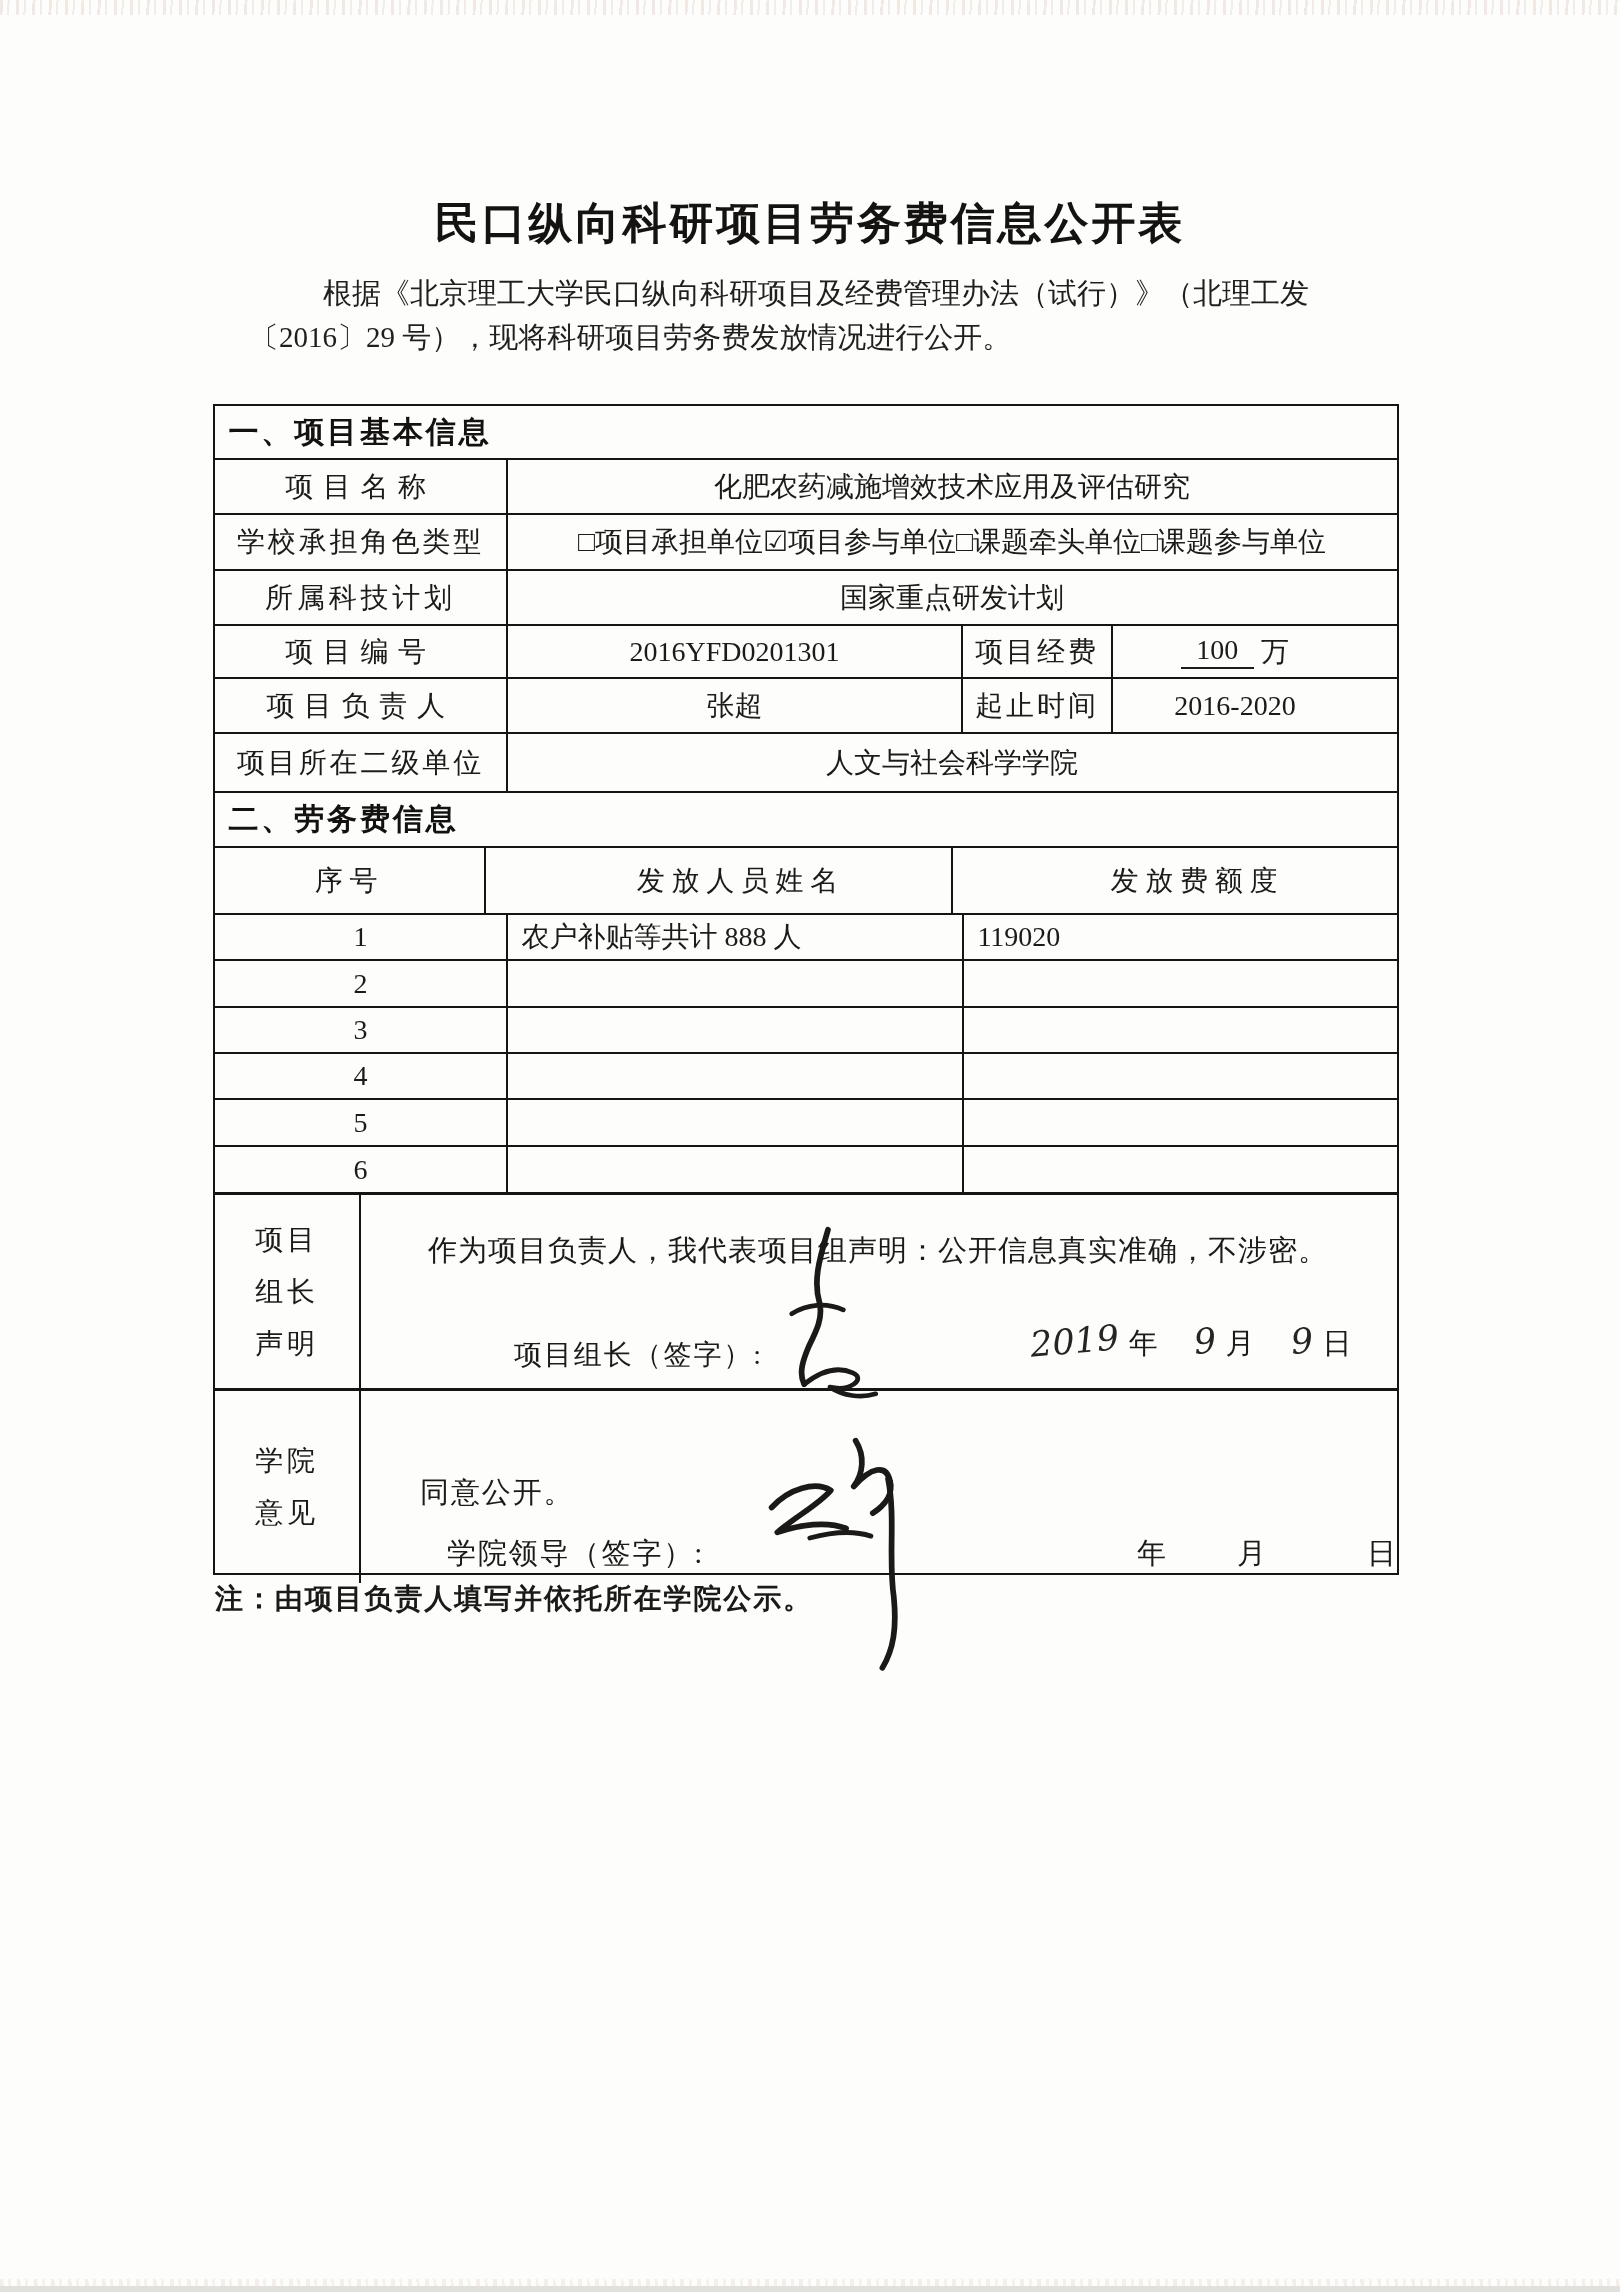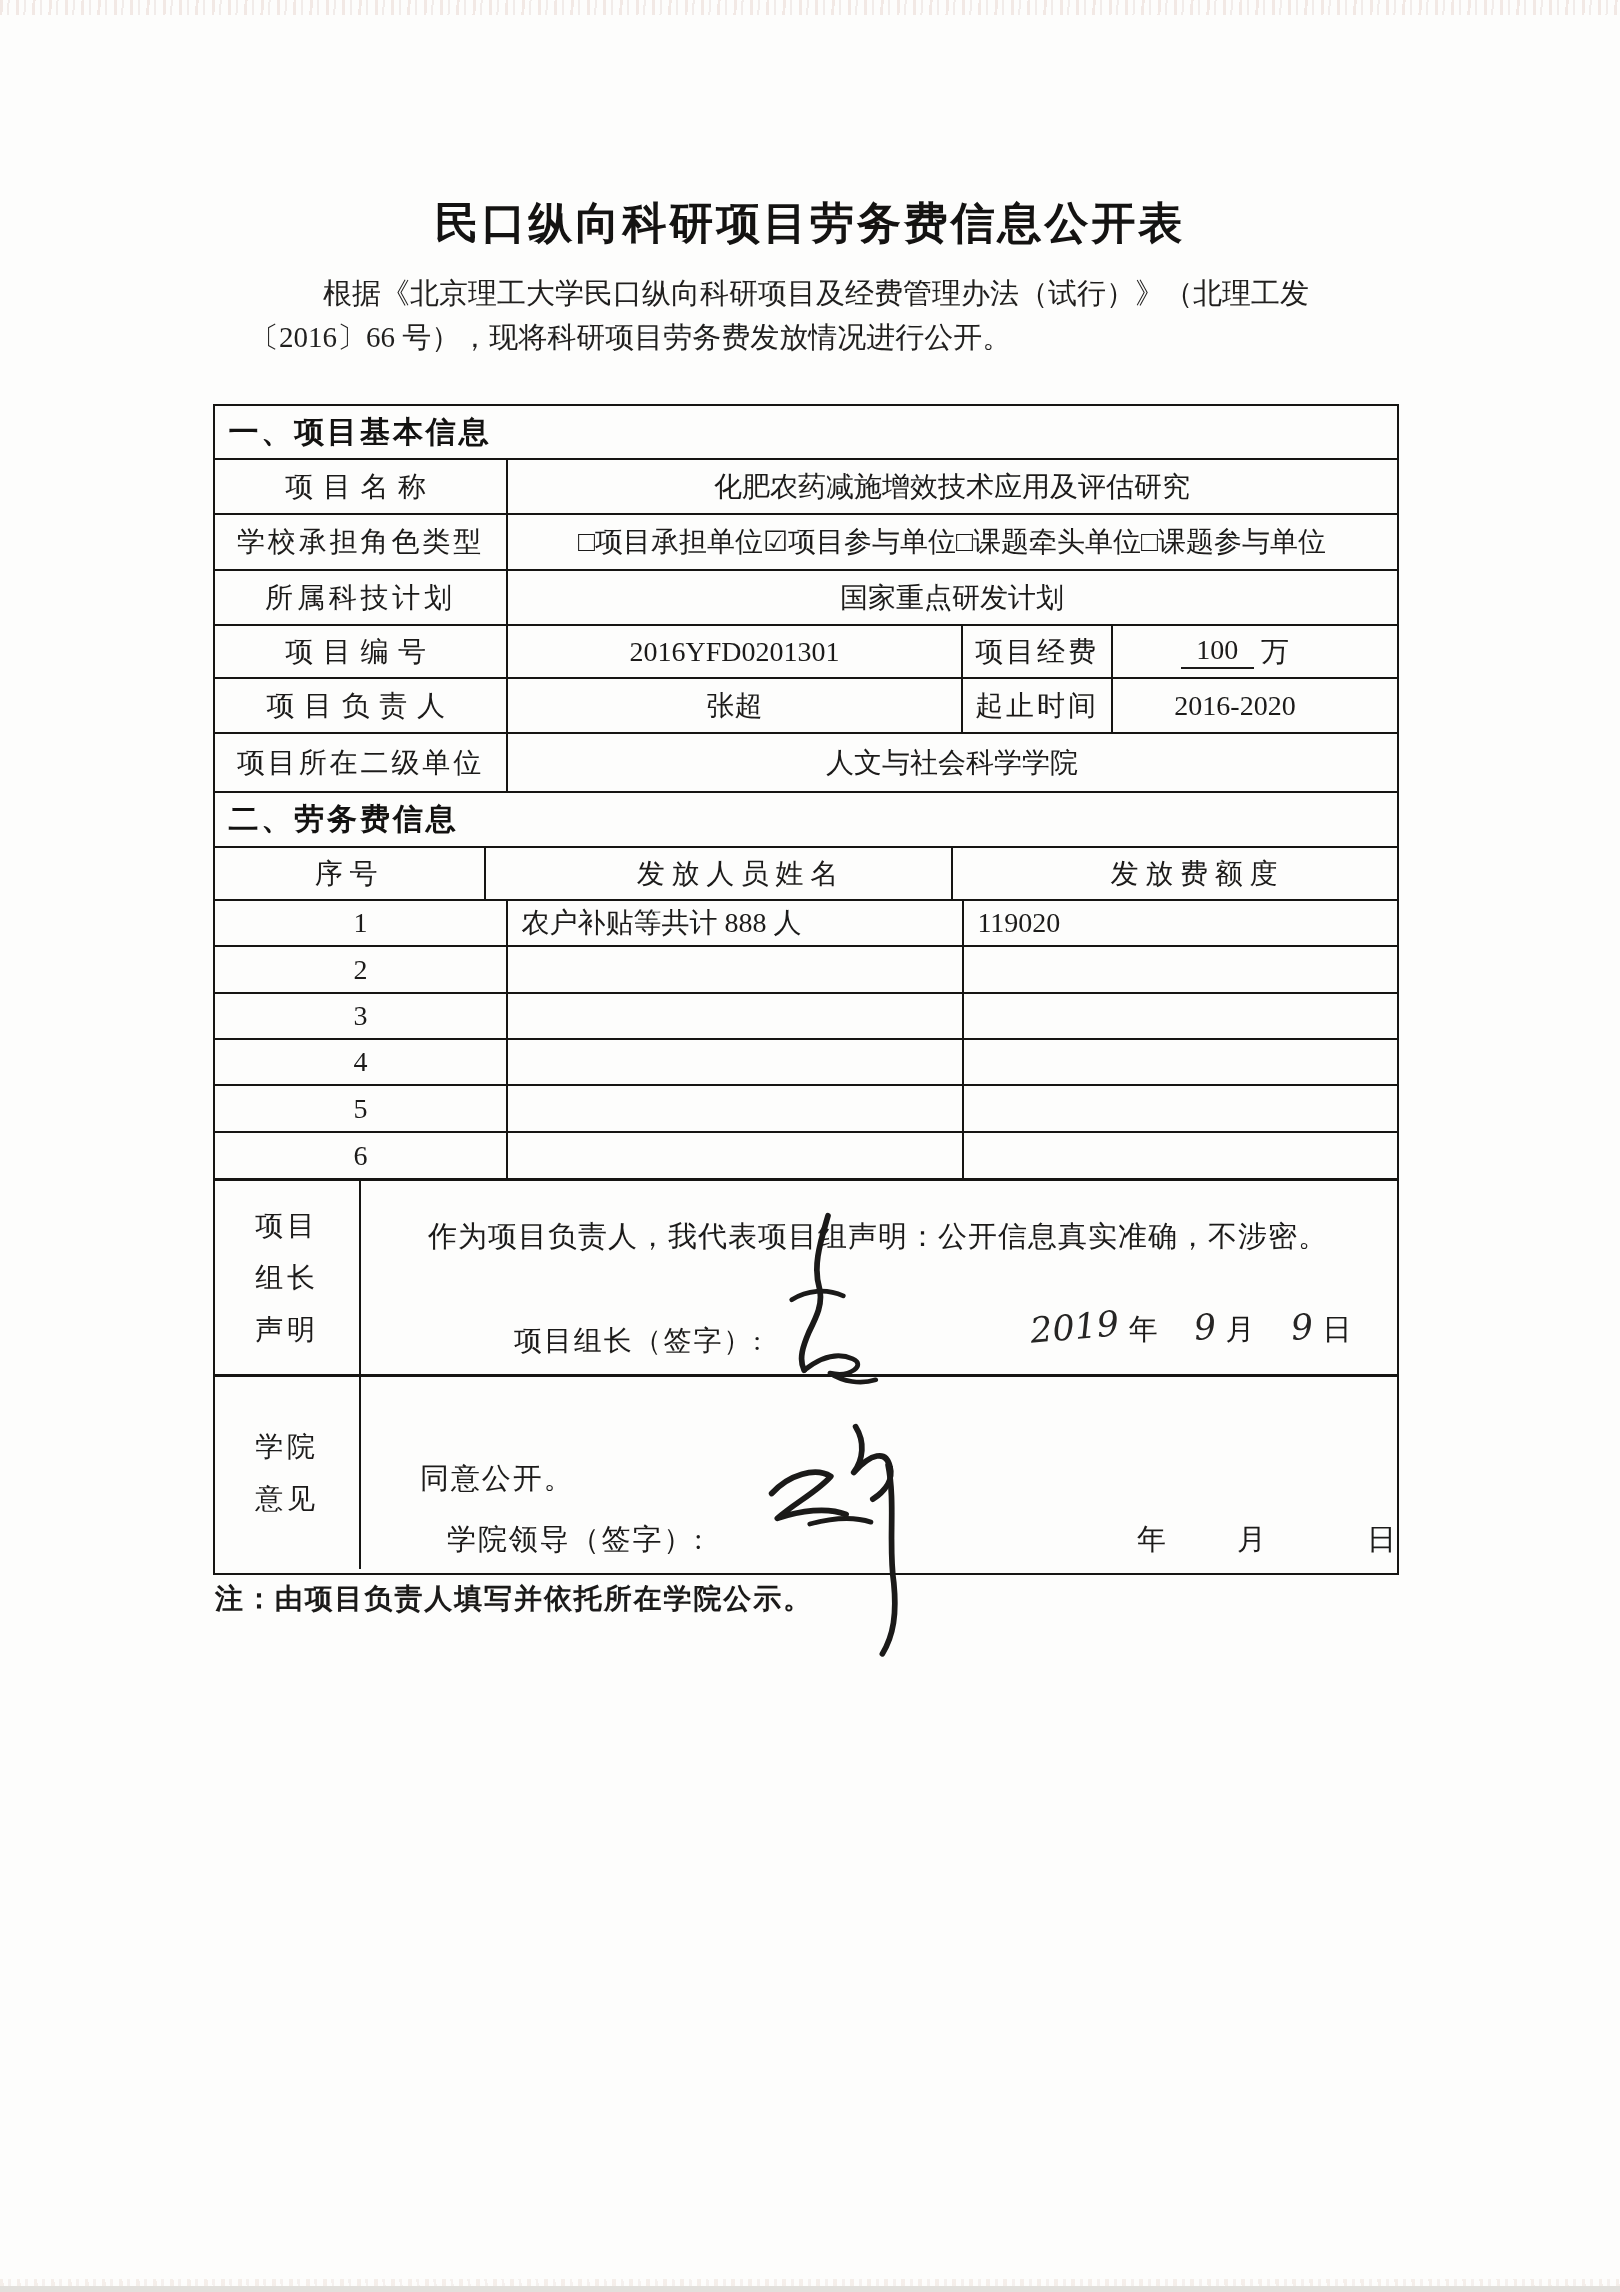--- a/index.html
+++ b/index.html
@@ -43,35 +43,35 @@
   .sig{position:absolute;}
   .sig path{fill:none;stroke:#1b1a19;stroke-linecap:round;stroke-linejoin:round;}
   .note{position:absolute;left:215px;top:1580px;font-size:28px;font-weight:600;letter-spacing:1.9px;color:#1b1a19;}
   
   .c1{width:293px;} .c2{width:455px;} .c3{width:150px;} .c4{width:244px;}
   .cv{width:888px;}  
   .s1{width:293px;} .s2{width:456px;} .s3{width:432px;}
   .d1{width:146px;} .d2{width:1034px;}
   
   .h1{height:54px;} .h2{height:55px;} .h3{height:56px;} .h4{height:55px;} .h5{height:53px;}
-  .h6{height:55px;} .h7{height:59px;} .h8{height:55px;align-items:center;} .h9{height:53px;gap:45px;}
+  .h6{height:55px;} .h7{height:59px;} .h8{height:55px;align-items:center;} .h9{height:67px;gap:45px;}
   .hr1{height:46px;} .hr2{height:47px;} .hr3{height:46px;} .hr4{height:46px;} .hr5{height:47px;} .hr6{height:48px;}
   .hd1{height:196px;} .hd2{height:192px;}
 </style>
 </head>
 <body>
 
 <div class="page">
   <div class="scan-top"></div>
 
   <div class="title">民口纵向科研项目劳务费信息公开表</div>
 
   <div class="intro">
     <div class="l1">根据《北京理工大学民口纵向科研项目及经费管理办法（试行）》（北理工发</div>
-    <div class="l2">〔2016〕66 号），现将科研项目劳务费发放情况进行公开。</div>
+    <div class="l2">〔2016〕29 号），现将科研项目劳务费发放情况进行公开。</div>
   </div>
 
   <div class="tbl">
 
     <div class="row h1">
       <div class="sechdr">一、项目基本信息</div>
     </div>
 
     <div class="row h2">
       <div class="cell c1 lbl sp8">项目名称</div>

